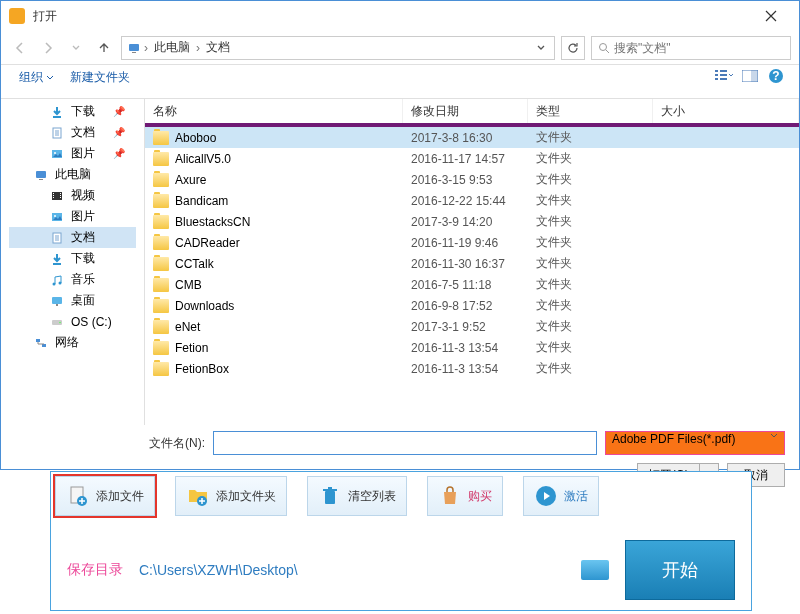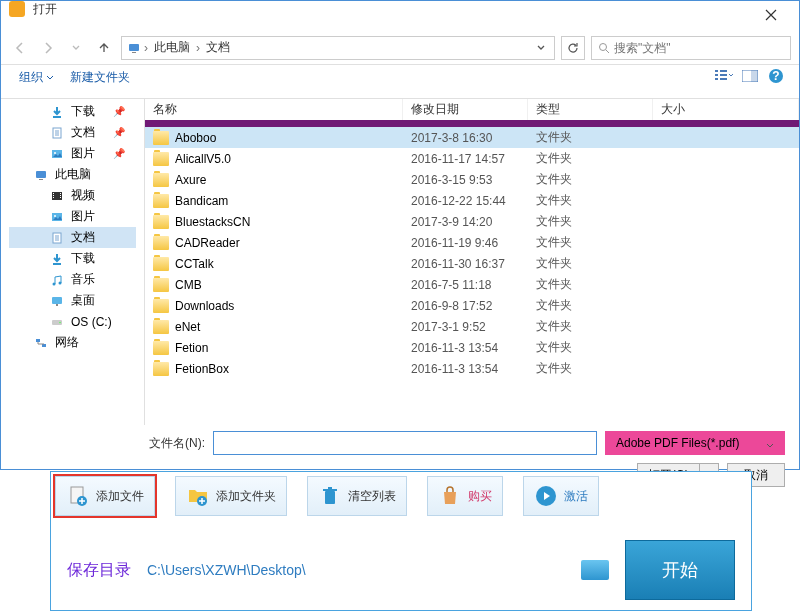--- a/index.html
+++ b/index.html
@@ -1,18 +1,18 @@
 <!DOCTYPE html>
 <html><head>
 <meta charset="utf-8">
 <style>
 *{box-sizing:border-box;margin:0;padding:0;font-family:"Microsoft YaHei","Segoe UI",sans-serif;font-size:12px}
 body{background:#fff;width:800px;height:614px;overflow:hidden;position:relative}
 .dialog{position:absolute;left:0;top:0;width:800px;height:470px;border:1px solid #4a8fd6;background:#fff}
-.titlebar{height:30px;display:flex;padding:0 8px;background:#fff}
+.titlebar{height:30px;display:flex;align-items:center;padding:0 8px;background:#fff}
 .titlebar .ico{width:16px;height:16px;border-radius:3px;background:#f5a623;margin-right:8px}
 .titlebar .txt{flex:1;font-size:12px;color:#333}
 .titlebar .close{width:40px;height:28px;display:flex;align-items:center;justify-content:center;cursor:pointer}
 .navbar{height:34px;display:flex;align-items:center;padding:0 8px;border-bottom:1px solid #e0e0e0;gap:6px}
 .nav-btn{width:22px;height:22px;display:flex;align-items:center;justify-content:center;color:#aaa}
 .nav-btn.en{color:#555;cursor:pointer}
 .addrbox{flex:1;height:24px;border:1px solid #ccc;display:flex;align-items:center;padding:0 4px;background:#fff}
 .addrbox .seg{padding:0 4px;color:#333}
 .addrbox .sep{color:#777;padding:0 2px}
 .addrbox .dd{margin-left:auto;color:#555;padding:0 4px}
@@ -25,49 +25,49 @@
 .toolbar .spacer{flex:1}
 .toolbar .icobtn{width:26px;height:22px;display:flex;align-items:center;justify-content:center;color:#4a7ab8;cursor:pointer}
 .body{display:flex;height:326px}
 .sidebar{width:144px;border-right:1px solid #e0e0e0;overflow:hidden;padding:2px 8px}
 .sb-item{height:21px;display:flex;align-items:center;padding-left:24px;gap:6px;cursor:pointer;position:relative}
 .sb-item.l2{padding-left:40px}
 .sb-item.sel{background:#d0e4f5}
 .sb-item .pin{position:absolute;right:10px;color:#999;font-size:10px}
 .sb-ico{width:16px;height:16px;display:inline-flex;align-items:center;justify-content:center;font-size:11px}
 .listarea{flex:1;display:flex;flex-direction:column}
-.lhdr{height:28px;display:flex;align-items:center;border-bottom:7px solid #701a75}
+.lhdr{height:28px;display:flex;align-items:center;border-bottom:4px solid #701a75}
 .lhdr .col{padding:0 8px;color:#333;border-right:1px solid #f0f0f0;height:100%;display:flex;align-items:center}
 .c-name{width:258px}.c-date{width:125px}.c-type{width:125px}.c-size{flex:1}
 .lbody{flex:1;overflow:hidden}
 .row{height:21px;display:flex;align-items:center;cursor:pointer}
 .row.sel{background:#cce5f6}
 .row .c-name{display:flex;align-items:flex-start;gap:6px;padding-left:8px}
 .row .c-date,.row .c-type,.row .c-size{color:#555;padding:0 8px}
 .fico{width:16px;height:14px;background:linear-gradient(#ffe9a8,#f5c642);border-radius:1px;position:relative}
 .fico::before{content:"";position:absolute;top:-2px;left:1px;width:6px;height:2px;background:#f5c642;border-radius:1px 1px 0 0}
 .bottom{padding:6px 14px 10px}
 .fn-row{display:flex;align-items:center;gap:8px;margin-bottom:8px}
 .fn-row .lbl{width:190px;text-align:right;color:#333}
 .fn-row input{flex:1;height:24px;border:1px solid #4a8fd6;padding:0 6px;outline:none}
-.fn-row .filter{width:180px;height:24px;border:5px solid #ec4899;background:#ec4899;padding:0 6px;display:flex;align-items:flex-end;justify-content:space-between;cursor:pointer}
+.fn-row .filter{width:180px;height:24px;border:1px solid #ec4899;background:#f97316;padding:0 6px;display:flex;align-items:flex-start;justify-content:space-between;cursor:pointer}
 .btn-row{display:flex;justify-content:flex-end;gap:8px}
 .win-btn{height:24px;border:1px solid #adadad;background:#efefef;padding:0 16px;display:flex;align-items:center;cursor:pointer}
 .win-btn.split{padding:0}
 .win-btn.split .main{padding:0 10px;border-right:1px solid #adadad;height:100%;display:flex;align-items:center}
 .win-btn.split .dd{width:18px;display:flex;align-items:center;justify-content:center}
 .app-area{position:absolute;left:50px;top:471px;width:702px;height:140px;border:1px solid #4aa3df;background:#fff}
 .app-row1{display:flex;gap:20px;padding:4px}
 .app-btn{height:40px;border:1px solid #bcd6ea;background:linear-gradient(#f4faff,#e2eff9);display:flex;align-items:center;padding:0 10px;gap:6px;cursor:pointer;color:#333;font-size:13px}
 .app-btn.hl{outline:2px solid #e4352b;outline-offset:0}
 .app-btn .ai{width:24px;height:24px;display:flex;align-items:center;justify-content:center}
 .app-btn.buy{color:#d23a6b}
 .app-btn.act{color:#2e7cc0}
 .app-row2{display:flex;align-items:center;padding:20px 16px;gap:16px}
-.app-row2 .lbl{color:#6d28d9;font-size:16px}
+.app-row2 .lbl{color:#ec4899;font-size:14px}
 .app-row2 .path{color:#2e7cc0;font-size:14px;flex:1;font-weight:500}
 .start-btn{width:110px;height:60px;background:linear-gradient(#3aa5d8,#1a7fb5);border:1px solid #0d6a9c;color:#fff;font-size:18px;display:flex;align-items:center;justify-content:center;cursor:pointer;font-weight:500;margin-left:auto}
 .folder-blue{width:28px;height:20px;background:linear-gradient(#6ac5f0,#2e95d0);border-radius:2px;position:relative}
 svg{display:block}
 </style>
 </head>
 <body>
 
 <div class="dialog">
   <div class="titlebar">

